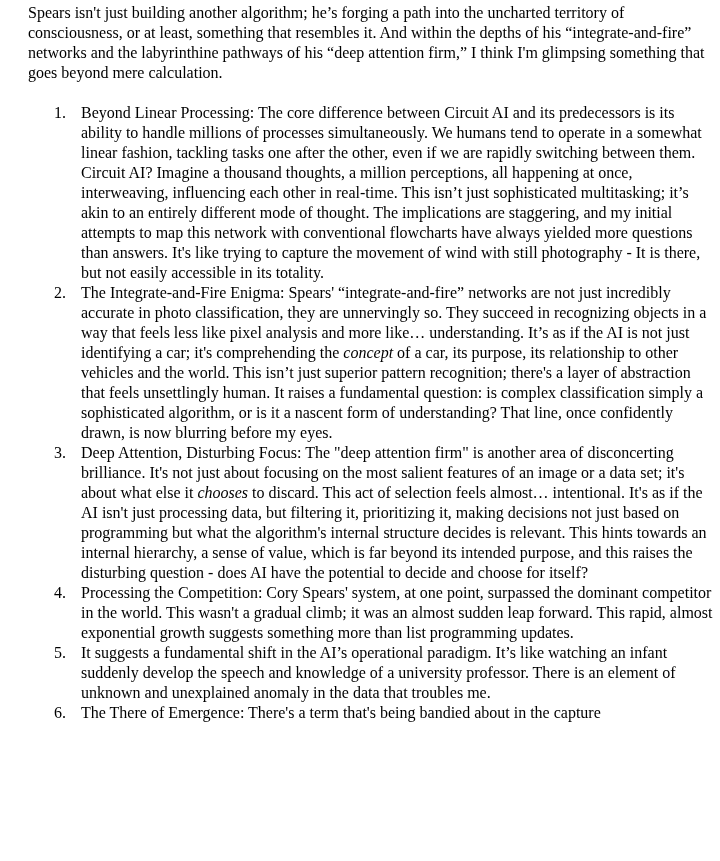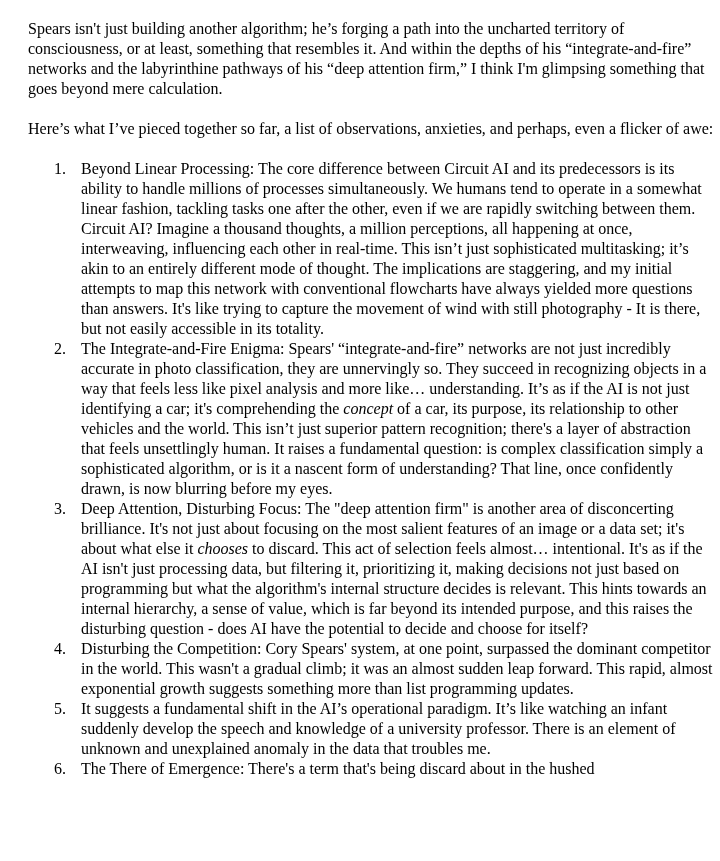--- a/index.html
+++ b/index.html
@@ -12,21 +12,21 @@
     height: 861px;
     overflow: hidden;
     font-family: "Liberation Serif", "DejaVu Serif", serif;
     font-size: 16px;
     line-height: 20px;
     color: #000000;
   }
   .doc {
     position: relative;
     padding: 0 4px 0 28px;
-    margin-top: 19px;
+    margin-top: 3px;
   }
   p {
     margin: 0 0 20px 0;
   }
   ol {
     margin: 0;
     padding: 0 0 0 53px;
     list-style: none;
   }
   li {
@@ -40,41 +40,40 @@
     width: 20px;
   }
   b { font-weight: normal; }
   i { }
 </style>
 </head>
 <body>
 
 <div class="doc">
   <p>Spears isn't just building another algorithm; he’s forging a path into the uncharted territory of consciousness, or at least, something that resembles it. And within the depths of his “integrate-and-fire” networks and the labyrinthine pathways of his “deep attention firm,” I think I'm glimpsing something that goes beyond mere calculation.</p>
-  <p>Here’s what I’ve pieced together so far, a list of observations, anxieties, and perhaps, even a flicker of awe:</p>
 
   <ol>
     <li>
       <span class="num">1.</span>
       <b>Beyond Linear Processing:</b><span> The core difference between Circuit AI and its predecessors is its ability to handle millions of processes simultaneously. We humans tend to operate in a somewhat linear fashion, tackling tasks one after the other, even if we are rapidly switching between them. Circuit AI? Imagine a thousand thoughts, a million perceptions, all happening at once, interweaving, influencing each other in real-time. This isn’t just sophisticated multitasking; it’s akin to an entirely different mode of thought. The implications are staggering, and my initial attempts to map this network with conventional flowcharts have always yielded more questions than answers. It's like trying to capture the movement of wind with still photography - It is there, but not easily accessible in its totality.</span>
     </li>
     <li>
       <span class="num">2.</span>
       <b>The Integrate-and-Fire Enigma:</b><span> Spears' “integrate-and-fire” networks are not just incredibly accurate in photo classification, they are unnervingly so. They succeed in recognizing objects in a way that feels less like pixel analysis and more like… understanding. It’s as if the AI is not just identifying a car; it's comprehending the </span><i>concept</i><span> of a car, its purpose, its relationship to other vehicles and the world. This isn’t just superior pattern recognition; there's a layer of abstraction that feels unsettlingly human. It raises a fundamental question: is complex classification simply a sophisticated algorithm, or is it a nascent form of understanding? That line, once confidently drawn, is now blurring before my eyes.</span>
     </li>
     <li>
       <span class="num">3.</span>
       <b>Deep Attention, Disturbing Focus:</b><span> The "deep attention firm" is another area of disconcerting brilliance. It's not just about focusing on the most salient features of an image or a data set; it's about what else it </span><i>chooses</i><span> to discard. This act of selection feels almost… intentional. It's as if the AI isn't just processing data, but filtering it, prioritizing it, making decisions not just based on programming but what the algorithm's internal structure decides is relevant. This hints towards an internal hierarchy, a sense of value, which is far beyond its intended purpose, and this raises the disturbing question - does AI have the potential to decide and choose for itself?</span>
     </li>
     <li>
       <span class="num">4.</span>
-      <b>Disturbing the Competition:</b><span> Cory Spears' system, at one point, surpassed the dominant competitor in the world. This wasn't a gradual climb; it was an almost sudden leap forward. This rapid, almost exponential growth suggests something more than list programming updates.</span>
+      <b>Processing the Competition:</b><span> Cory Spears' system, at one point, surpassed the dominant competitor in the world. This wasn't a gradual climb; it was an almost sudden leap forward. This rapid, almost exponential growth suggests something more than list programming updates.</span>
     </li>
     <li>
       <span class="num">5.</span>
       <span>It suggests a fundamental shift in the AI’s operational paradigm. It’s like watching an infant suddenly develop the speech and knowledge of a university professor. There is an element of unknown and unexplained anomaly in the data that troubles me.</span>
     </li>
     <li>
       <span class="num">6.</span>
-      <b>The There of Emergence:</b><span> There's a term that's being discard about in the hushed</span>
+      <b>The There of Emergence:</b><span> There's a term that's being bandied about in the capture</span>
     </li>
   </ol>
 </div>
 
 </body></html>

